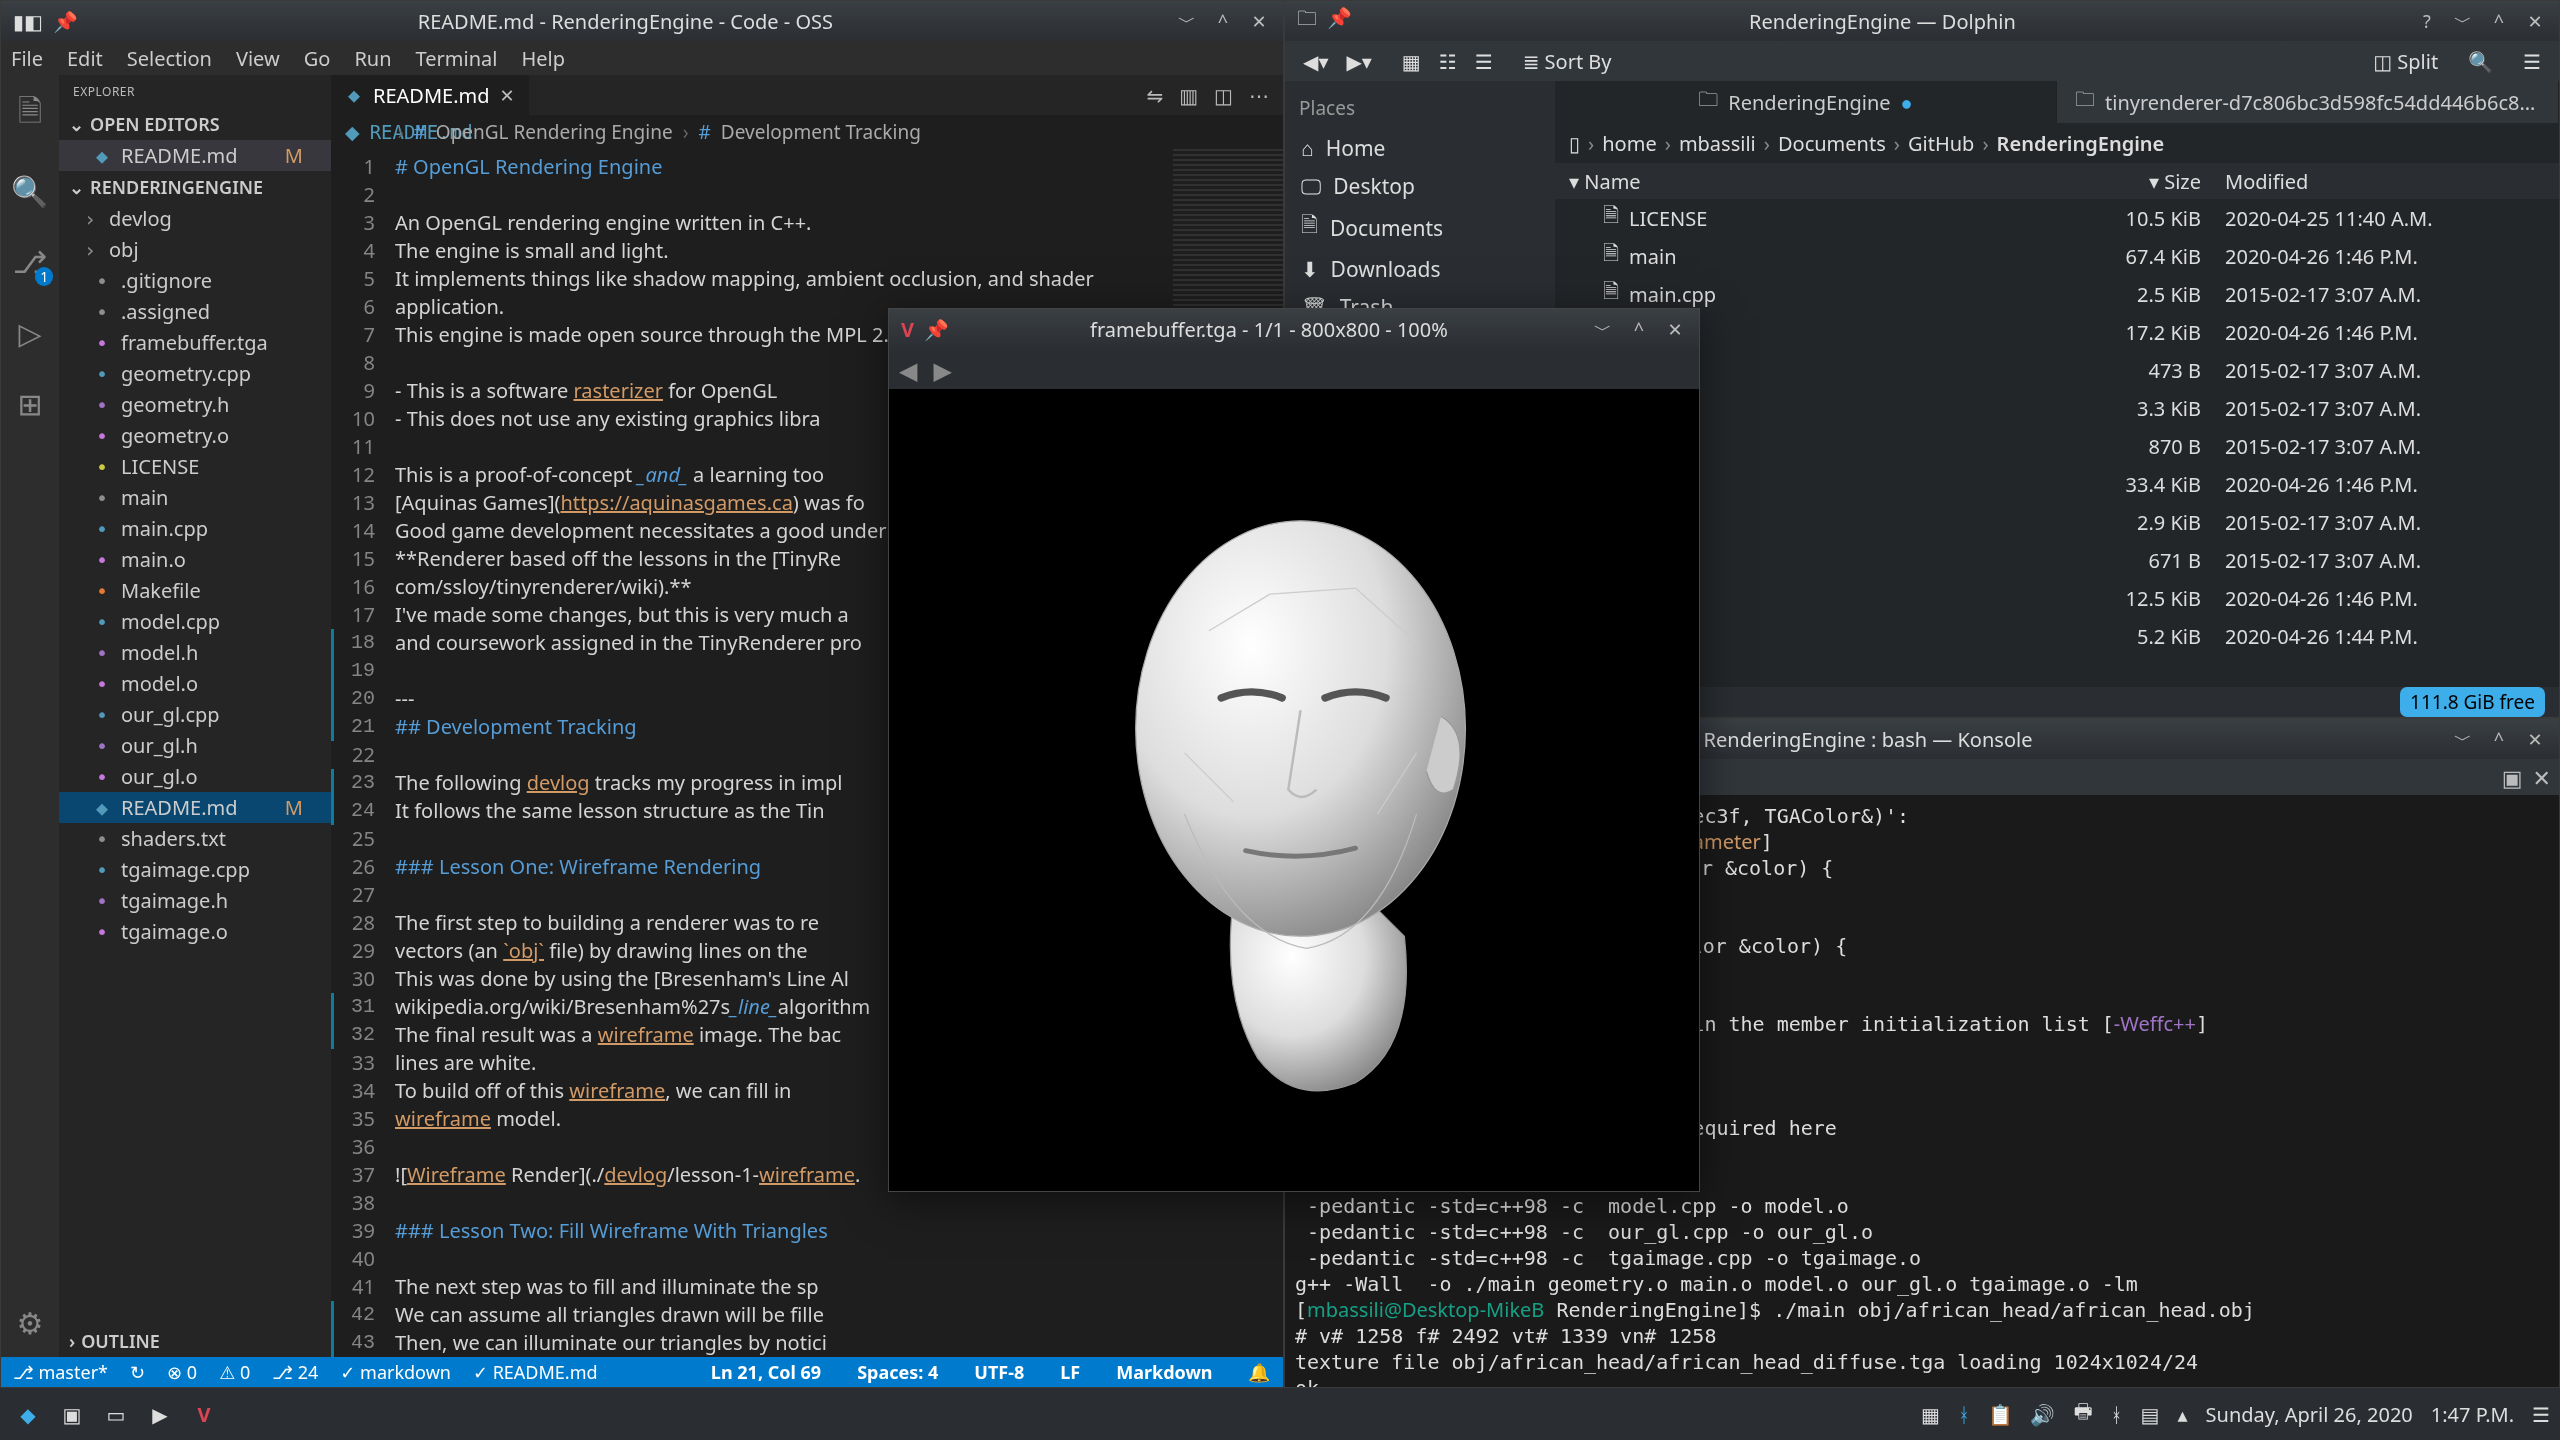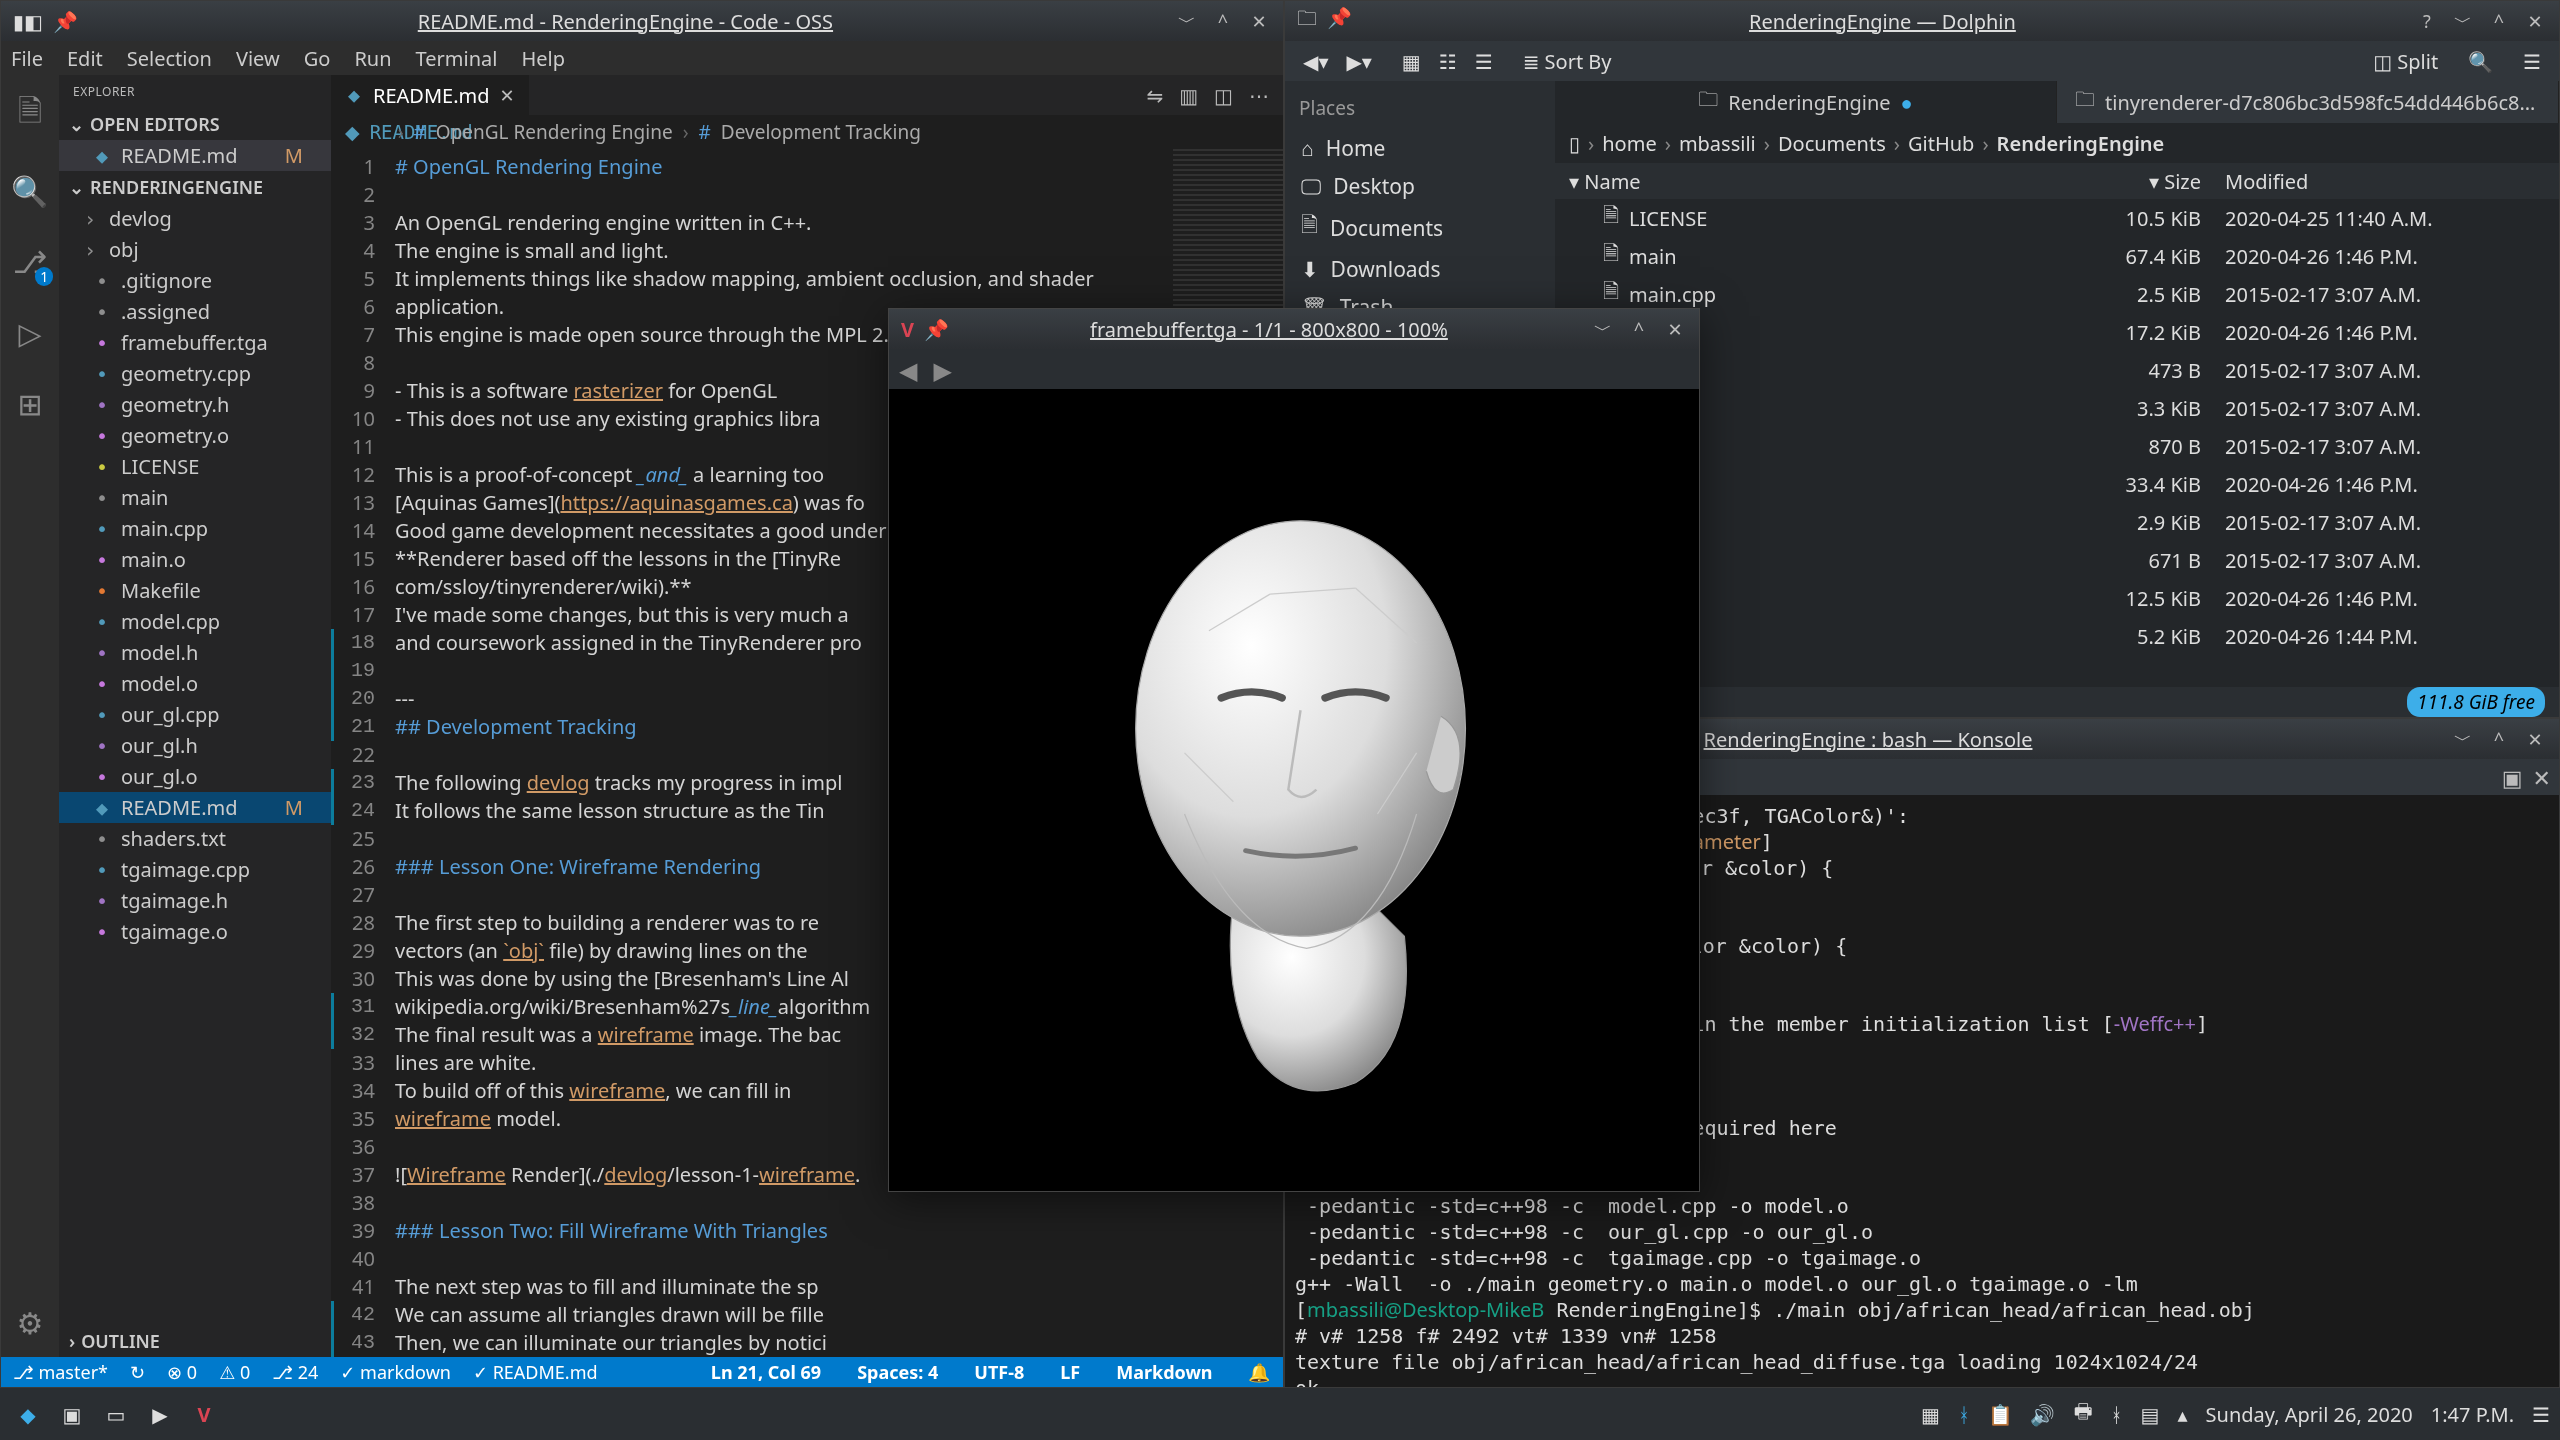--- a/index.html
+++ b/index.html
@@ -6,21 +6,21 @@
 body { width: 2560px; height: 1440px; background: #1e1e1e; color: #ccc; overflow: hidden; font-size: 22px; position: relative; }
 
 
 .vscode-window { position: absolute; left: 0; top: 0; width: 1284px; height: 1388px; background: #1e1e1e; display: flex; flex-direction: column; border: 1px solid #3a3a3a; }
 .dolphin-window { position: absolute; left: 1284px; top: 0; width: 1276px; height: 718px; background: #232629; display: flex; flex-direction: column; border: 1px solid #3a3a3a; }
 .konsole-window { position: absolute; left: 1284px; top: 718px; width: 1276px; height: 670px; background: #000000; display: flex; flex-direction: column; border: 1px solid #3a3a3a; }
 .image-viewer { position: absolute; left: 888px; top: 308px; width: 812px; height: 884px; background: #232629; border: 1px solid #444; box-shadow: 0 8px 40px rgba(0,0,0,.5); display: flex; flex-direction: column; z-index: 50; }
 
 
 .titlebar { height: 40px; background: linear-gradient(#3a3f44,#2b2e32); display: flex; align-items: center; padding: 0 12px; font-size: 20px; color: #ddd; }
-.titlebar .title { flex: 1; text-align: center; text-decoration: underline; }
+.titlebar .title { flex: 1; text-align: center; }
 .titlebar .ctrl { width: 24px; height: 24px; margin-left: 12px; display: inline-flex; align-items: center; justify-content: center; color: #bbb; font-size: 18px; }
 .titlebar .left-icons span { margin-right: 10px; }
 
 
 .vscode-menubar { height: 34px; background: #2d2d2d; display: flex; align-items: center; padding-left: 10px; font-size: 20px; color: #ccc; }
 .vscode-menubar span { margin-right: 24px; }
 .vscode-body { flex: 1; display: flex; overflow: hidden; }
 .activitybar { width: 58px; background: #2d2d2d; display: flex; flex-direction: column; align-items: center; padding-top: 14px; gap: 30px; color: #888; font-size: 30px; }
 .activitybar .badge { position: relative; }
 .activitybar .badge::after { content: attr(data-badge); position: absolute; bottom: -4px; right: -6px; background: #007acc; color: #fff; font-size: 14px; padding: 0 5px; border-radius: 10px; }
@@ -85,21 +85,21 @@
 .dolphin-headers { height: 36px; display: flex; align-items: center; padding: 0 14px; background: #2a2e32; font-size: 20px; color: #ddd; }
 .dolphin-headers .col-name { flex: 1; }
 .dolphin-headers .col-size { width: 150px; text-align: right; padding-right: 24px; }
 .dolphin-headers .col-mod  { width: 320px; }
 .file-list { flex: 1; overflow: hidden; }
 .frow { display: flex; align-items: center; padding: 2px 14px; font-size: 20px; color: #ddd; }
 .frow .n { flex: 1; display: flex; align-items: center; gap: 10px; padding-left: 34px; }
 .frow .s { width: 150px; text-align: right; padding-right: 24px; }
 .frow .m { width: 320px; }
 .dolphin-status { height: 30px; background: #2a2e32; font-size: 19px; display: flex; align-items: center; padding: 0 14px; color: #bbb; }
-.dolphin-status .r { margin-left: auto; background: #3daee9; color: #000; padding: 2px 10px; border-radius: 13px; font-style: italic; }
+.dolphin-status .r { margin-left: auto; background: #3daee9; color: #000; padding: 2px 10px; border-radius: 7px; }
 
 
 .konsole-tabbar { height: 36px; background: #31363b; display: flex; align-items: center; padding: 0 8px; }
 .ktab { padding: 6px 20px; background: #232629; font-size: 19px; border-radius: 4px 4px 0 0; }
 .ktab-ctrl { margin-left: auto; display: flex; gap: 10px; color: #bbb; }
 .konsole-body { flex: 1; background: #1a1a1a; padding: 8px 10px; font-family: "Consolas","Menlo",monospace; font-size: 20px; line-height: 26px; color: #ddd; white-space: pre-wrap; overflow: hidden; }
 .t-green { color: #16a085; }
 .t-purp  { color: #a074c4; }
 .t-yel   { color: #d19a66; }
 .t-grey  { color: #888; }

